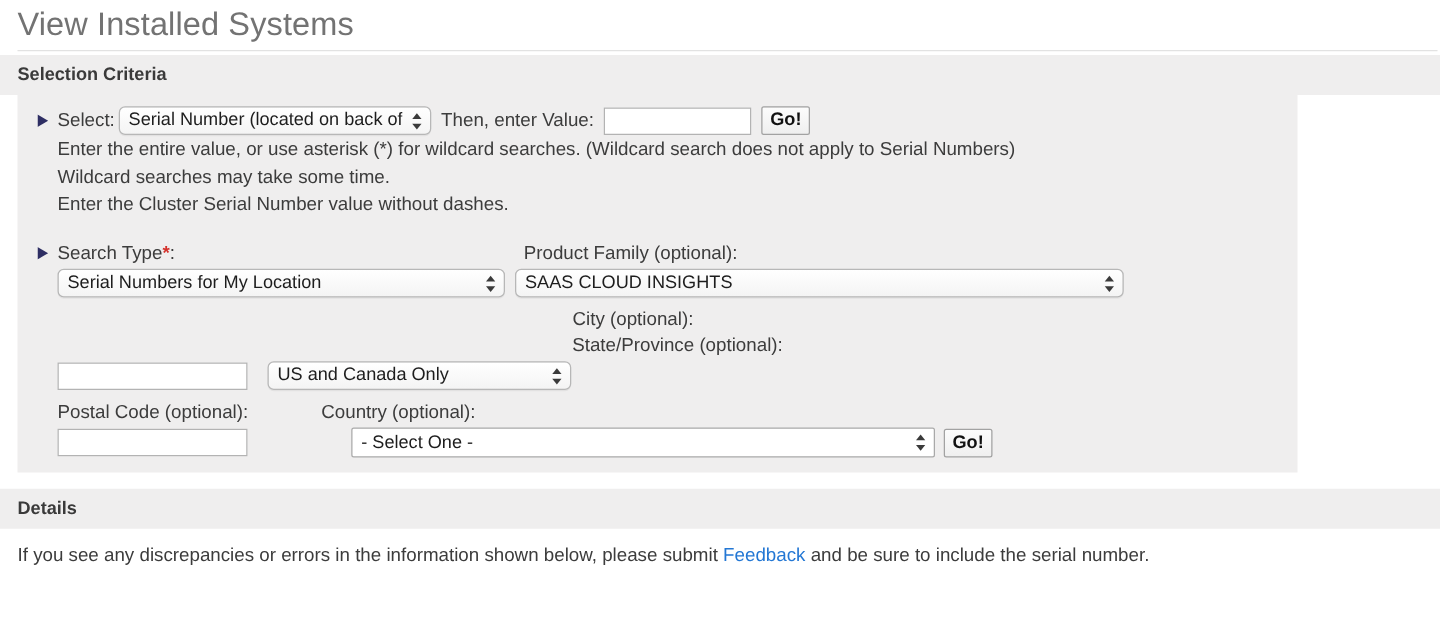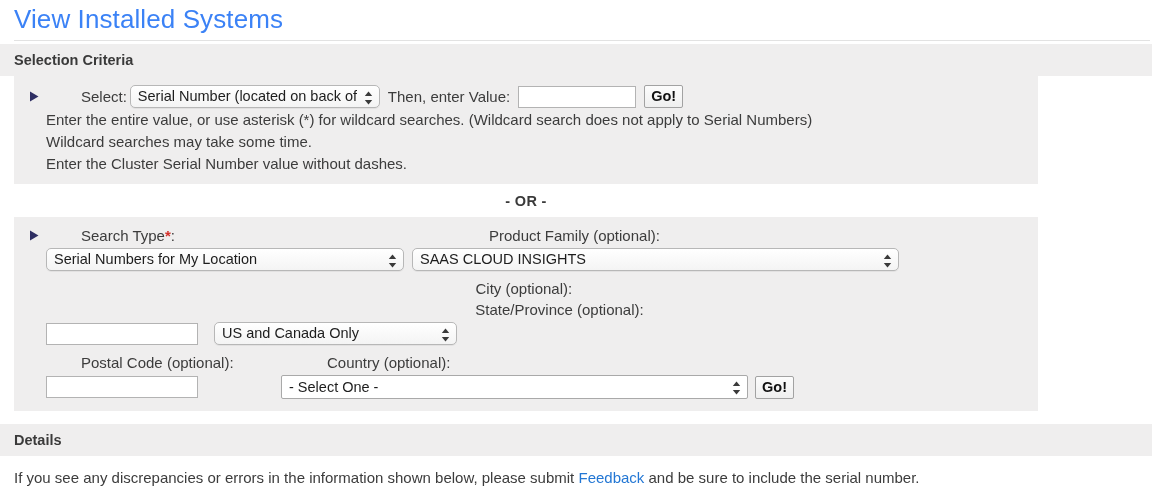--- a/index.html
+++ b/index.html
@@ -20,21 +20,21 @@
     width: 1152px;
     height: 502px;
     position: relative;
     overflow: hidden;
   }
 
   
   .page-title {
     font-size: 26px;
     font-weight: 400;
-    color: #3b82f6;
+    color: #737373;
     letter-spacing: 0.1px;
     padding: 4px 0 6px 14px;
     margin: 0;
     line-height: 30px;
   }
   .title-rule {
     height: 1px;
     background: #e2e2e2;
     margin: 0 2px 0 14px;
   }
@@ -74,21 +74,21 @@
     height: 11px;
     margin-right: 7px;
     flex: 0 0 auto;
     position: relative;
     top: 0px;
   }
   .bullet svg { display: block; }
 
   .indent { padding-left: 32px; }
 
-  .lbl { white-space: nowrap; margin-left: 35px; }
+  .lbl { white-space: nowrap; }
   .req { color: #d4302a; font-weight: bold; }
 
   
   .sel {
     -webkit-appearance: none;
     appearance: none;
     font-family: "Liberation Sans", sans-serif;
     font-size: 14.5px;
     color: #1d1d1d;
     background: linear-gradient(#ffffff, #f4f4f4);
@@ -222,21 +222,20 @@
     </div>
     <div class="row indent">
       <span class="helptext">Wildcard searches may take some time.</span>
     </div>
     <div class="row indent">
       <span class="helptext">Enter the Cluster Serial Number value without dashes.</span>
     </div>
 
   </div>
 
-  <div class="or">- OR -</div>
 
   <div class="panel" style="padding-top:8px;padding-bottom:12px;">
 
     <div class="row">
       <span class="bullet">
         <svg width="9" height="11" viewBox="0 0 9 11">
             <polygon points="0,0.5 8.5,5.5 0,10.5" fill="#2e2e63"></polygon>
           </svg>
       </span>
       <span class="lbl" style="width:373px;">

